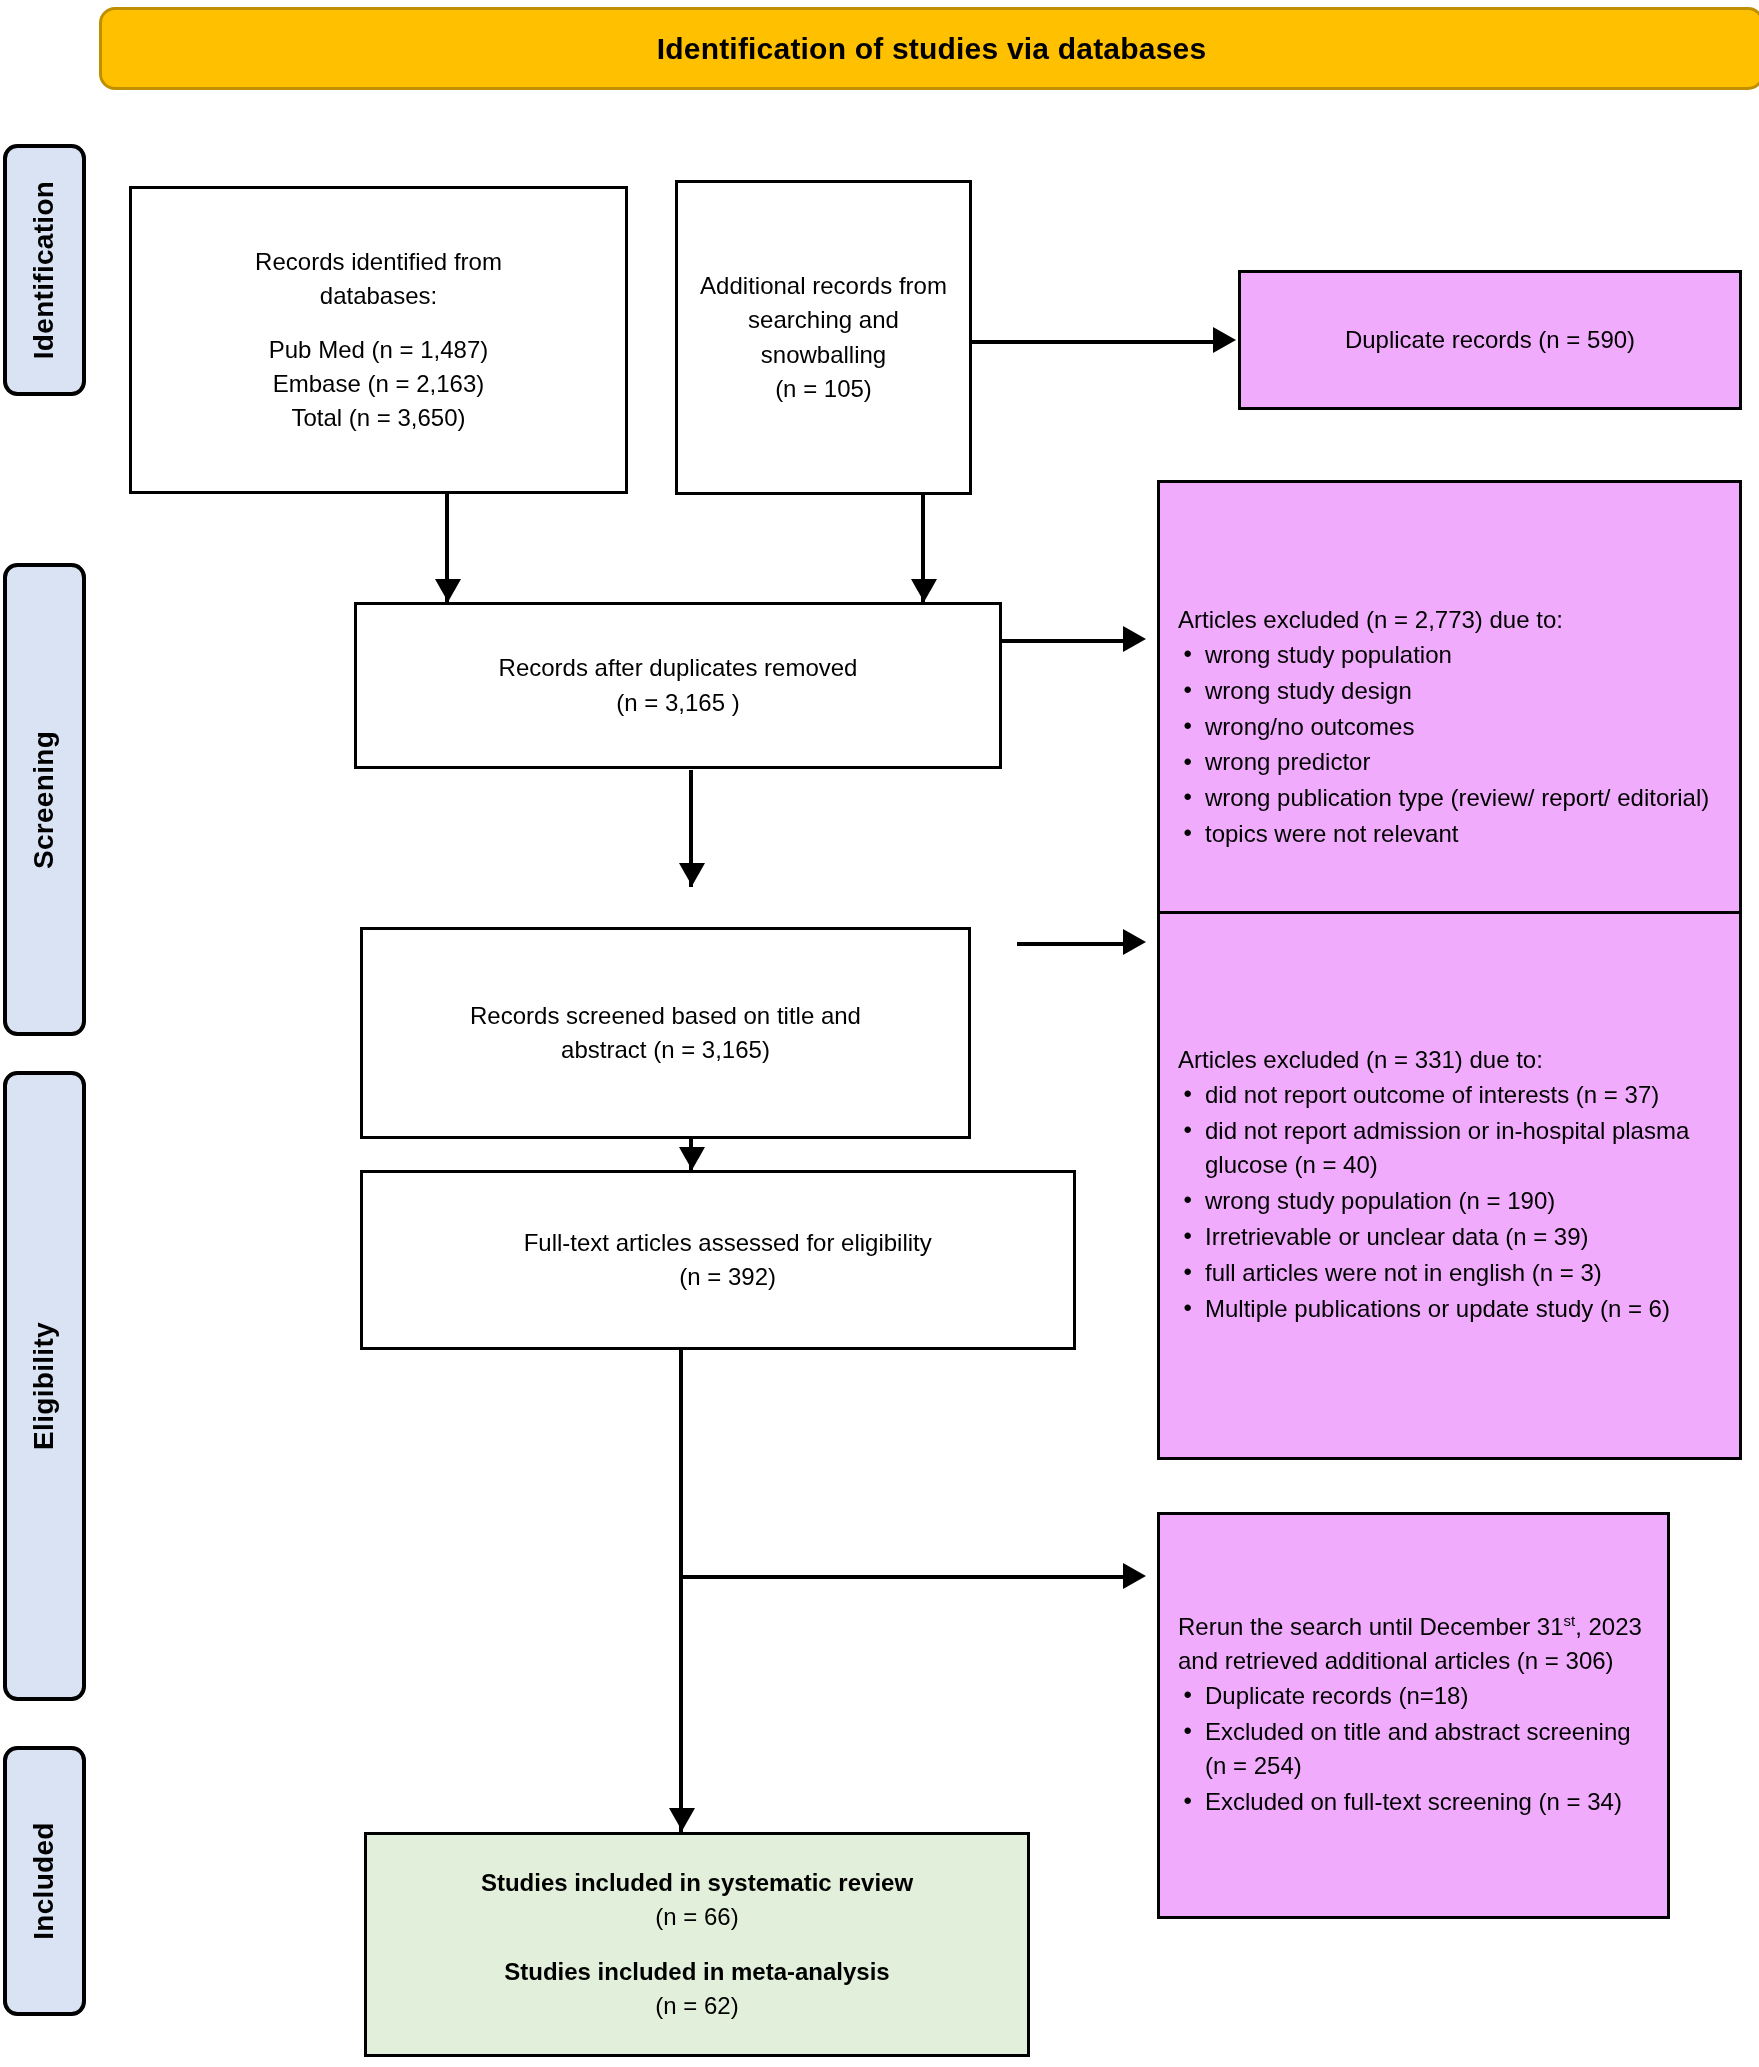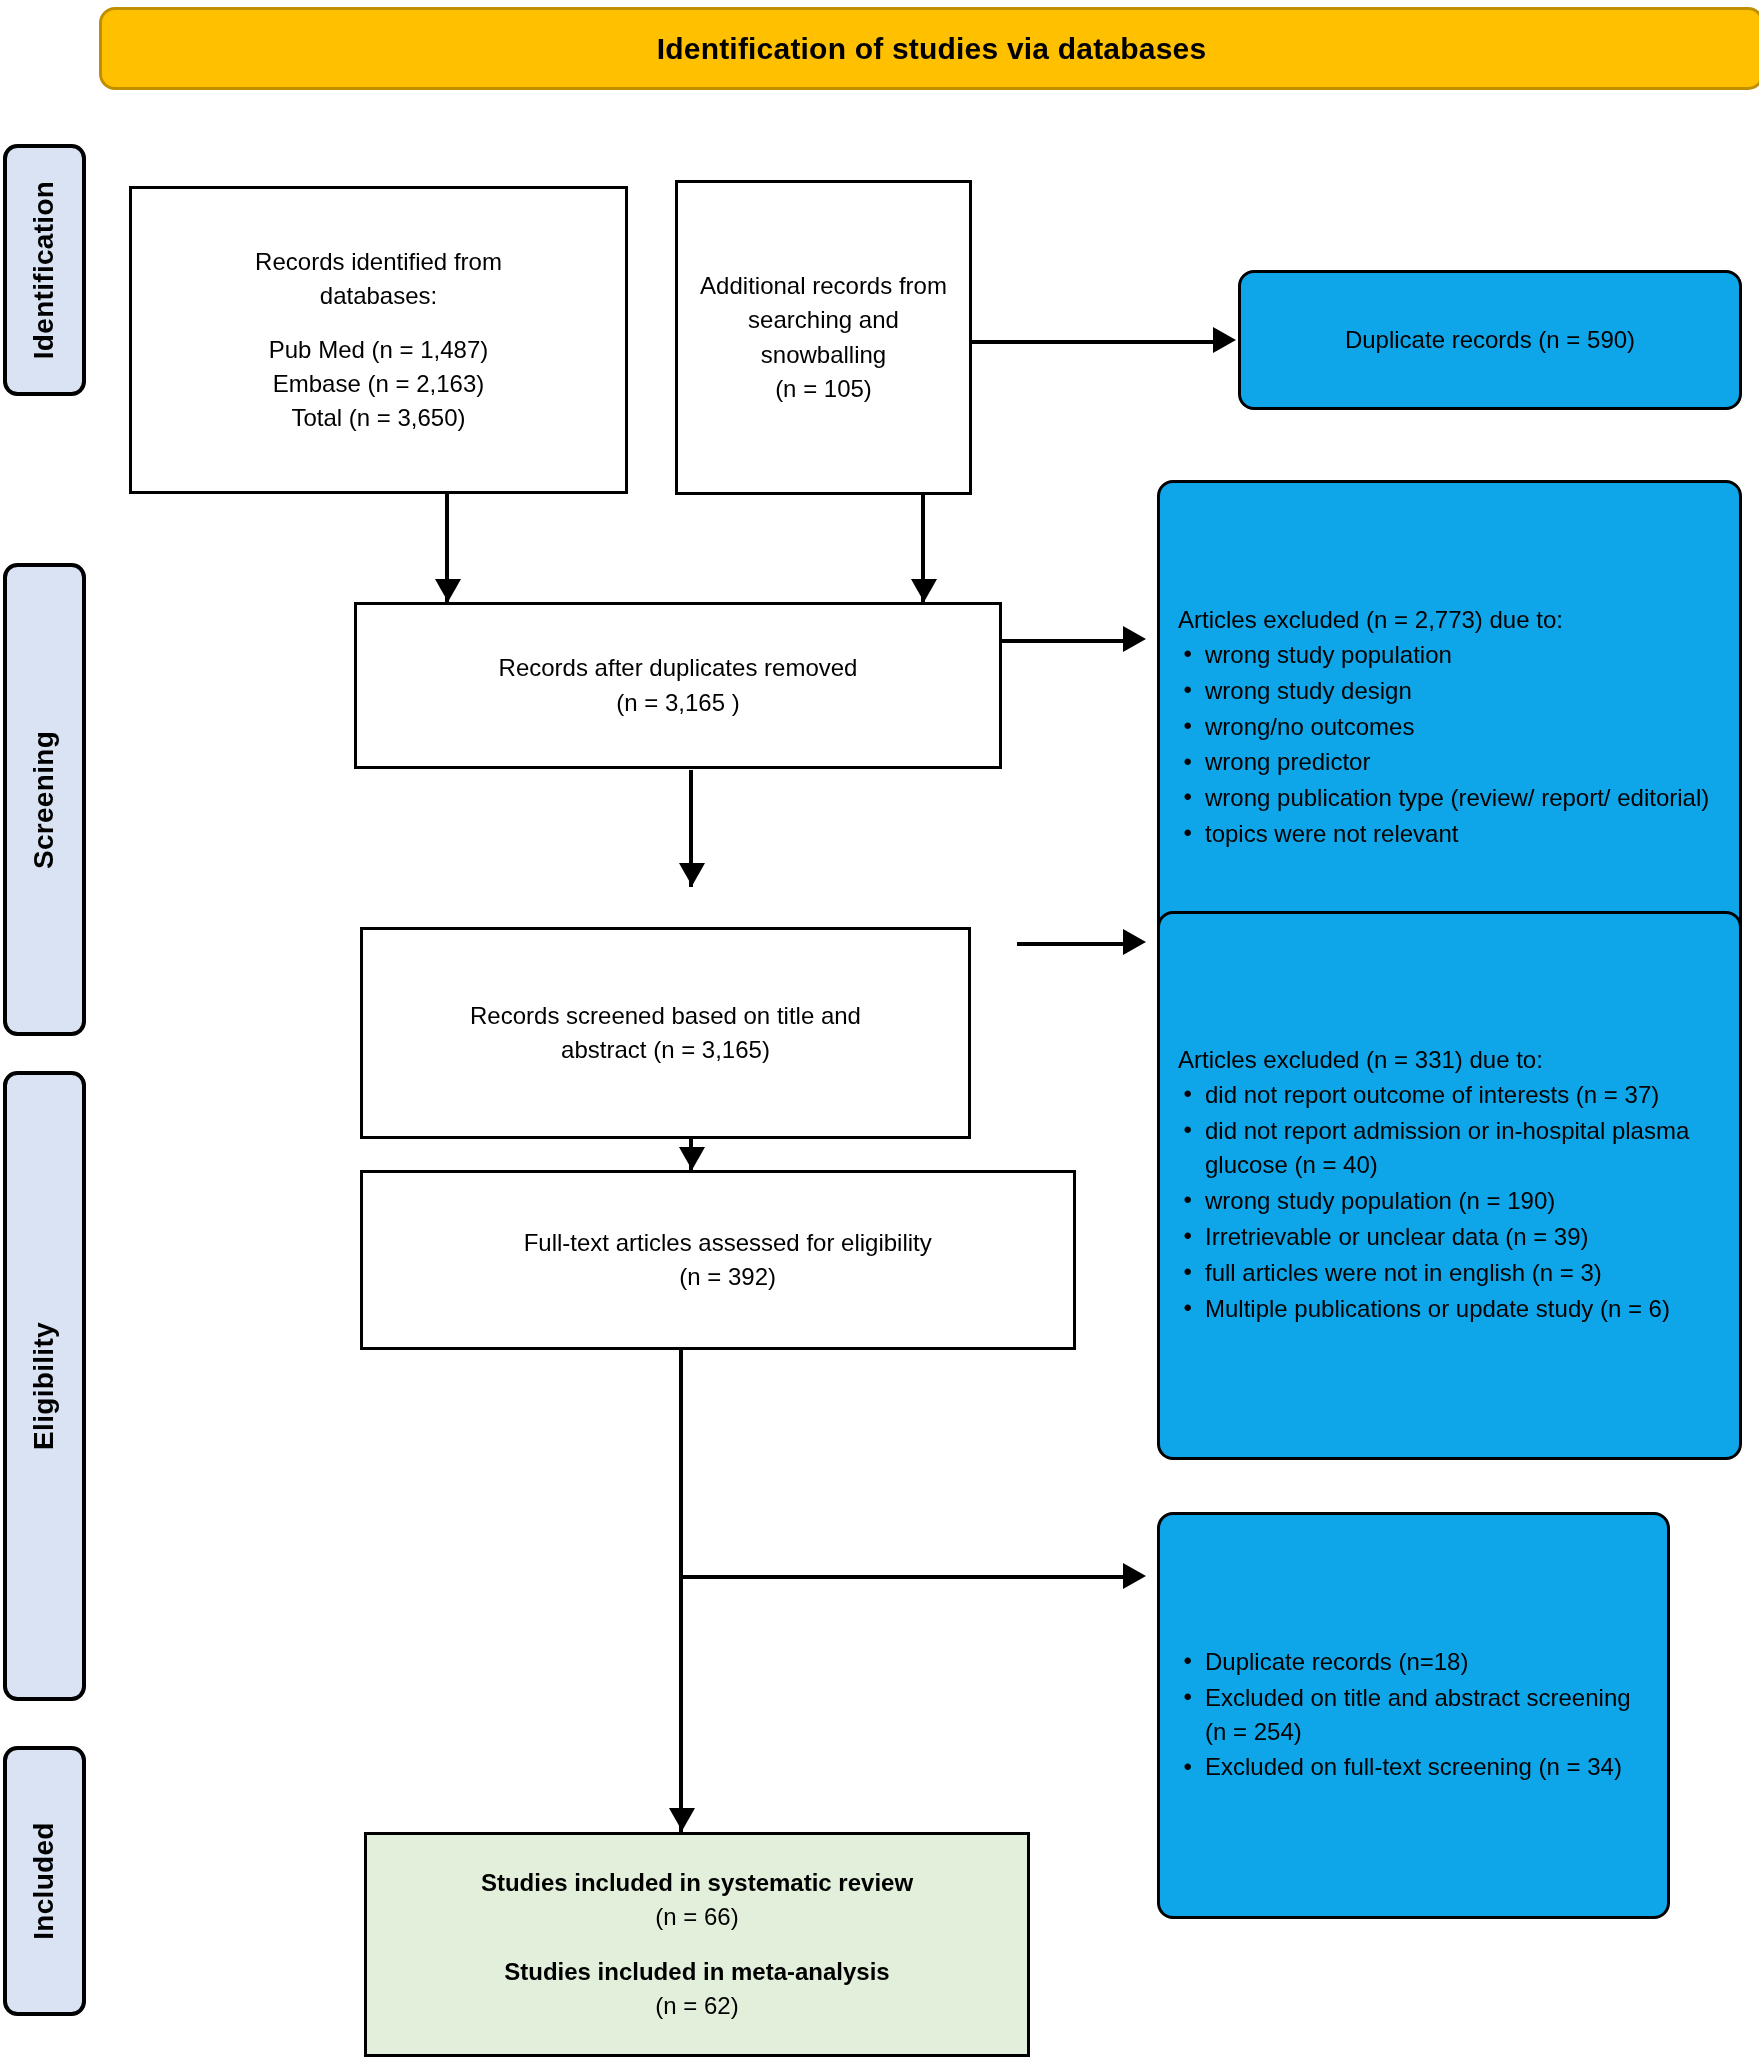--- a/index.html
+++ b/index.html
@@ -57,21 +57,21 @@
     border:3.6px solid #000000;
     background:#ffffff;
     display:flex;
     align-items:center;
     justify-content:center;
     text-align:center;
     font-size:24px;
     line-height:1.42;
     padding:7.2px 12.6px;
   }
-  .box.pink{ background:#0ea5e9;border-radius:16px; }
+  .box.pink{ background:#f0abfc; }
   .box.green{ background:#E2EFDA; }
   .box.listbox{
     align-items:center;
     justify-content:flex-start;
     text-align:left;
     padding:9px 14.4px 9px 18px;
   }
   .box .inner{ width:100%; }
   .box .gap{ display:block; height:20px; }
 
@@ -233,20 +233,21 @@
   </div>
 
   <div class="vline" style="left:679px;top:1350px;height:482px;"></div>
   <div class="arrow-d" style="left:669px;top:1808px;"></div>
 
   <div class="hline" style="left:679px;top:1575px;width:445px;"></div>
   <div class="arrow-r" style="left:1123px;top:1563px;"></div>
 
   <div class="box pink listbox" style="left:1157px;top:1512px;width:513px;height:407px;">
     <div class="inner">
+      <div class="lead"><span>Rerun the search until December 31</span><sup>st</sup><span>, 2023 and retrieved additional articles (n = 306)</span></div>
       <ul class="bul">
         <li>Duplicate records (n=18)</li>
         <li>Excluded on title and abstract screening (n = 254)</li>
         <li>Excluded on full-text screening (n = 34)</li>
       </ul>
     </div>
   </div>
 
   <div class="box green" style="left:364px;top:1832px;width:666px;height:225px;">
     <div class="inner">

